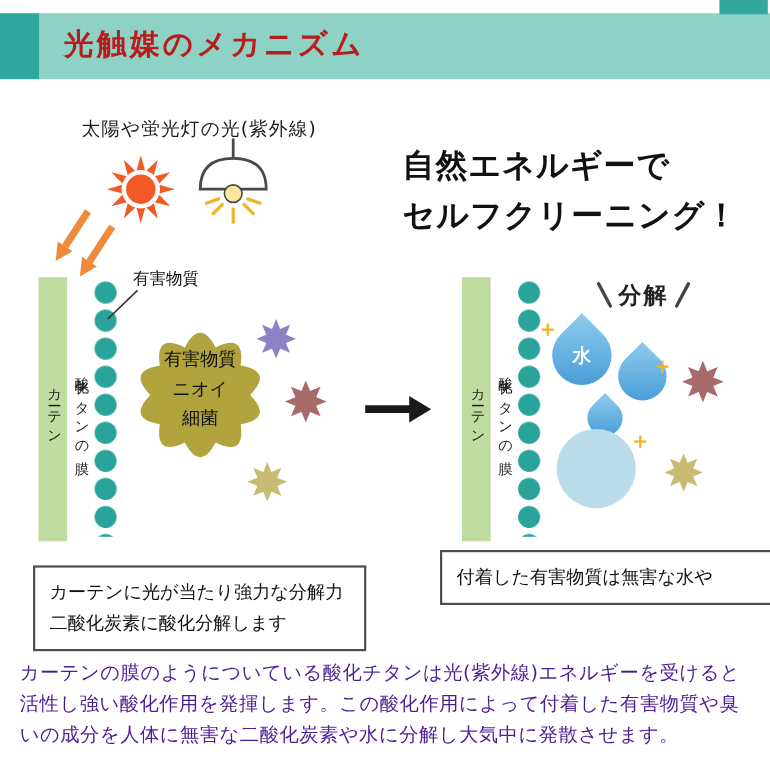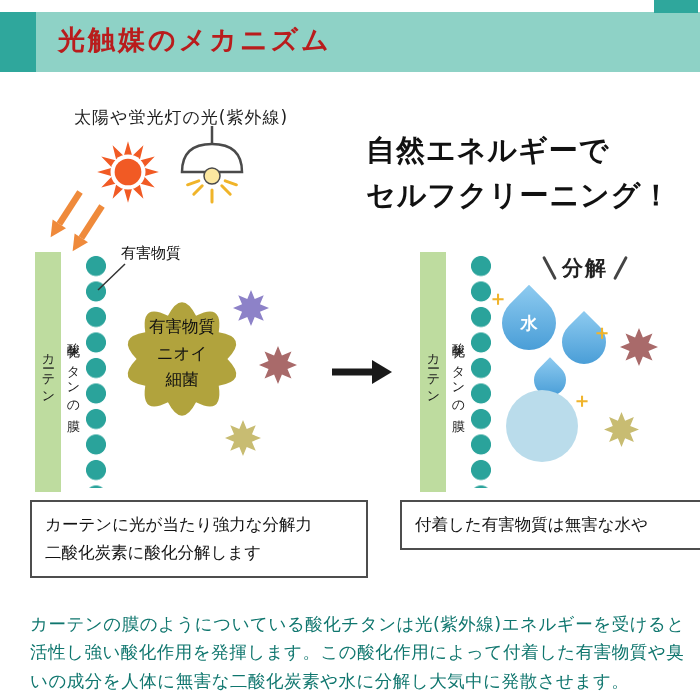--- a/index.html
+++ b/index.html
@@ -69,24 +69,24 @@
   .drop-small{left:114px;top:112px;width:32px;height:32px;}
   .drop-inner{transform:rotate(-45deg);font-size:17px;font-weight:bold;color:#fff;}
   .sparkle{position:absolute;color:var(--c-sparkle_gold,#f0b42c);font-weight:bold;font-size:20px;line-height:1;}
   .sp1{left:68px;top:36px;}
   .sp2{left:172px;top:70px;}
   .sp3{left:152px;top:138px;}
   .co2-circle{position:absolute;left:86px;top:138px;width:72px;height:72px;border-radius:50%;background:var(--c-co2_blue,#badceb);}
   .co2-label{position:absolute;left:30px;top:165px;width:185px;text-align:center;font-size:16.5px;font-weight:600;color:#111;}
   
   .caption{position:absolute;top:500px;background:#fff;border:2px solid #4d4d4d;padding:9px 13px;font-size:16.5px;line-height:1.7;color:#111;box-sizing:border-box;}
-  .caption-left{left:30px;width:338px;}
+  .caption-left{left:30px;width:303px;margin-top:14px;}
   .caption-right{left:400px;width:302px;}
   
-  .footer-text{position:absolute;left:18px;top:598px;width:668px;margin:12px;font-size:17.5px;line-height:1.62;color:#0f766e;letter-spacing:0.5px;}
+  .footer-text{position:absolute;left:18px;top:598px;width:668px;margin:0;font-size:17.5px;line-height:1.62;color:#4c1d95;letter-spacing:0.5px;}
 </style>
 </head>
 <body>
 
 <div class="page">
 
   <div class="banner-sq-left"></div>
   <div class="banner-main">
     <h1 class="title">光触媒のメカニズム</h1>
   </div>

